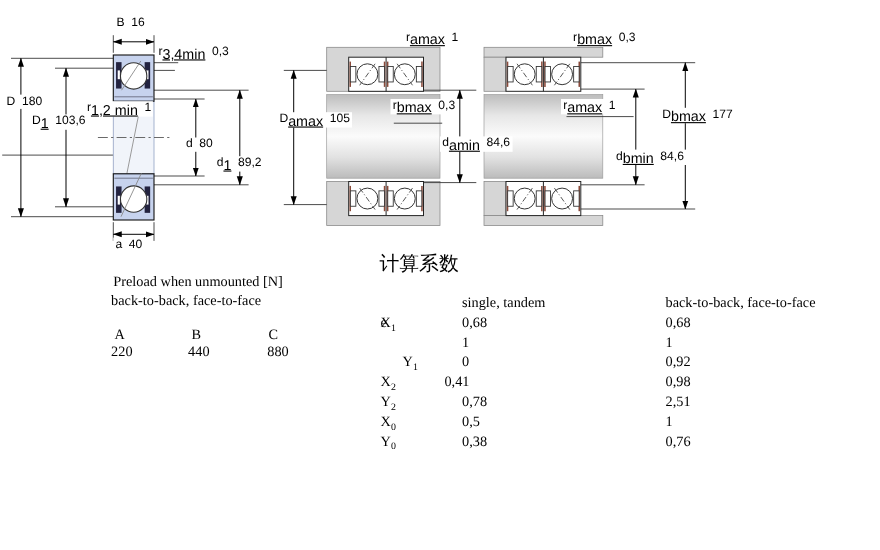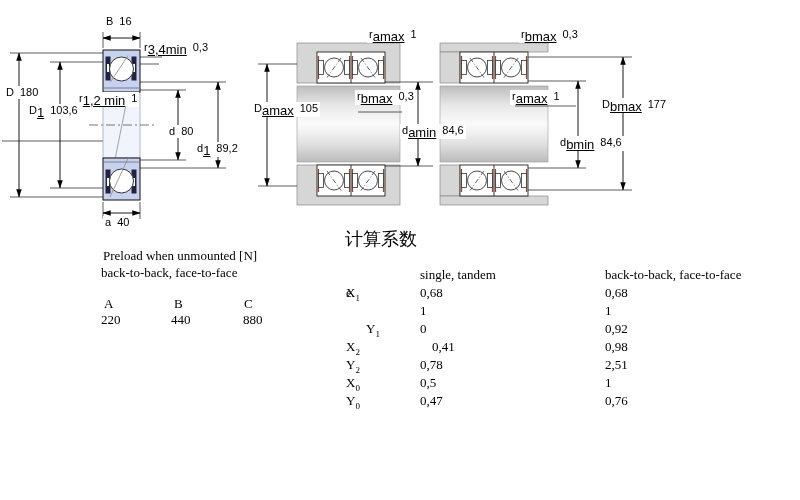--- a/index.html
+++ b/index.html
@@ -215,29 +215,29 @@
 
     <span class="ts crow" style="left:346px;top:285px"><span>X</span><sub>1</sub></span>
     <span class="ts" style="left:420px;top:303px">1</span>
     <span class="ts" style="left:605px;top:303px">1</span>
 
     <span class="ts crow" style="left:366px;top:321px"><span>Y</span><sub>1</sub></span>
     <span class="ts" style="left:420px;top:321px">0</span>
     <span class="ts" style="left:605px;top:321px">0,92</span>
 
     <span class="ts crow" style="left:346px;top:339px"><span>X</span><sub>2</sub></span>
-    <span class="ts" style="left:432px;top:339px">0,41</span>
+    <span class="ts" style="left:404px;top:339px">0,41</span>
     <span class="ts" style="left:605px;top:339px">0,98</span>
 
     <span class="ts crow" style="left:346px;top:357px"><span>Y</span><sub>2</sub></span>
     <span class="ts" style="left:420px;top:357px">0,78</span>
     <span class="ts" style="left:605px;top:357px">2,51</span>
 
     <span class="ts crow" style="left:346px;top:375px"><span>X</span><sub>0</sub></span>
     <span class="ts" style="left:420px;top:375px">0,5</span>
     <span class="ts" style="left:605px;top:375px">1</span>
 
     <span class="ts crow" style="left:346px;top:393px"><span>Y</span><sub>0</sub></span>
-    <span class="ts" style="left:420px;top:393px">0,47</span>
+    <span class="ts" style="left:420px;top:393px">0,38</span>
     <span class="ts" style="left:605px;top:393px">0,76</span>
   </div>
 
 </div>
 
 </body></html>

